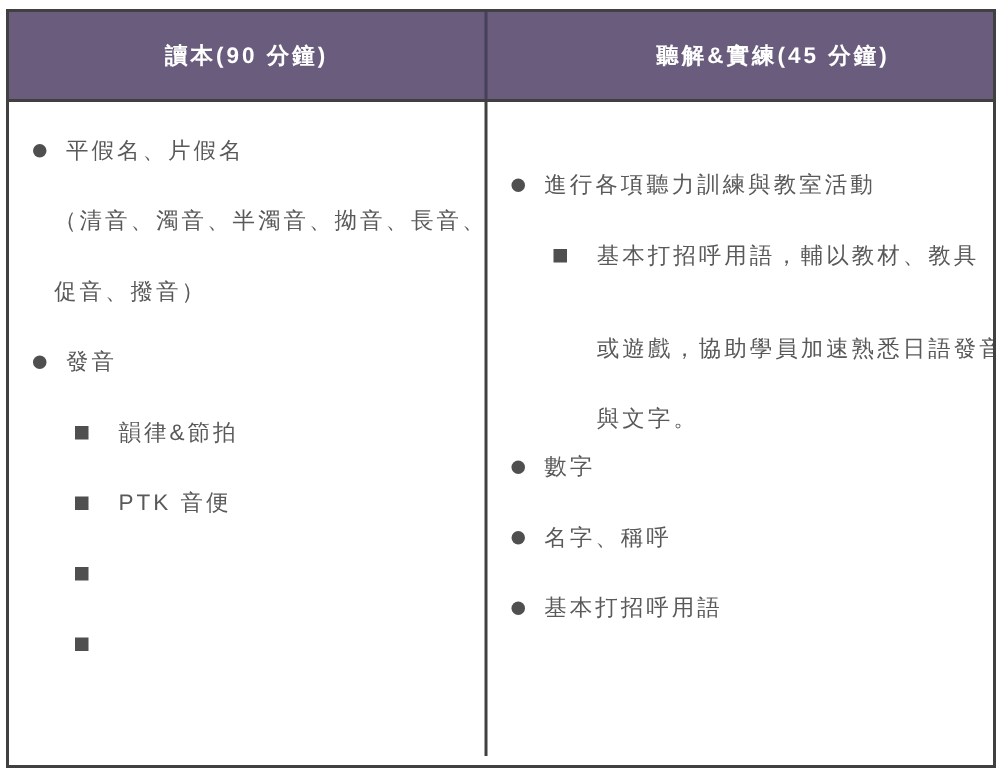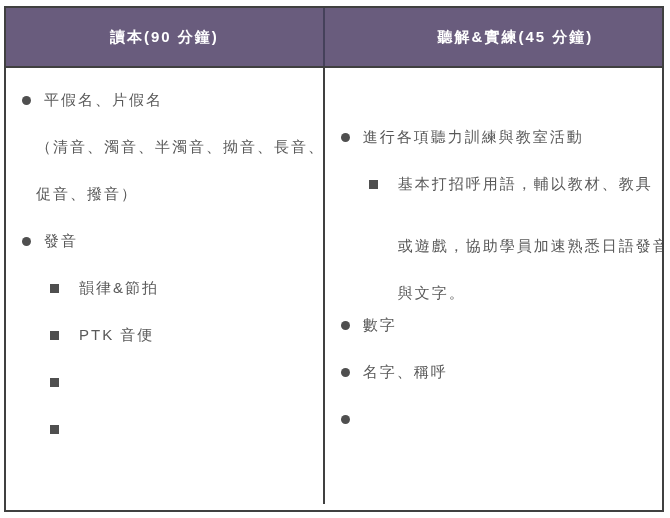--- a/index.html
+++ b/index.html
@@ -50,21 +50,21 @@
   .tbody {
     display: flex;
     height: 436px;
     box-sizing: border-box;
   }
   .bcell {
     box-sizing: border-box;
     overflow: hidden;
   }
   .bcell.left  { width: 48.3%; padding-top: 9px; }
-  .bcell.right { width: 51.7%; border-left: 2px solid #404040; padding-top: 46px; }
+  .bcell.right { width: 51.7%; border-left: 2px solid #404040; padding-top: 32px; }
   .row {
     height: 47px;
     display: flex;
     align-items: center;
     color: #595959;
     font-size: 15px;
     letter-spacing: 2px;
     white-space: nowrap;
   }
   .dot {
@@ -153,18 +153,19 @@
         <div class="row">
           <span class="dot"></span>
           <span class="txt">數字</span>
         </div>
         <div class="row">
           <span class="dot"></span>
           <span class="txt">名字、稱呼</span>
         </div>
         <div class="row">
           <span class="dot"></span>
+          <span class="txt">基本打招呼用語</span>
         </div>
       </div>
 
     </div>
   </div>
 </div>
 
 </body></html>

